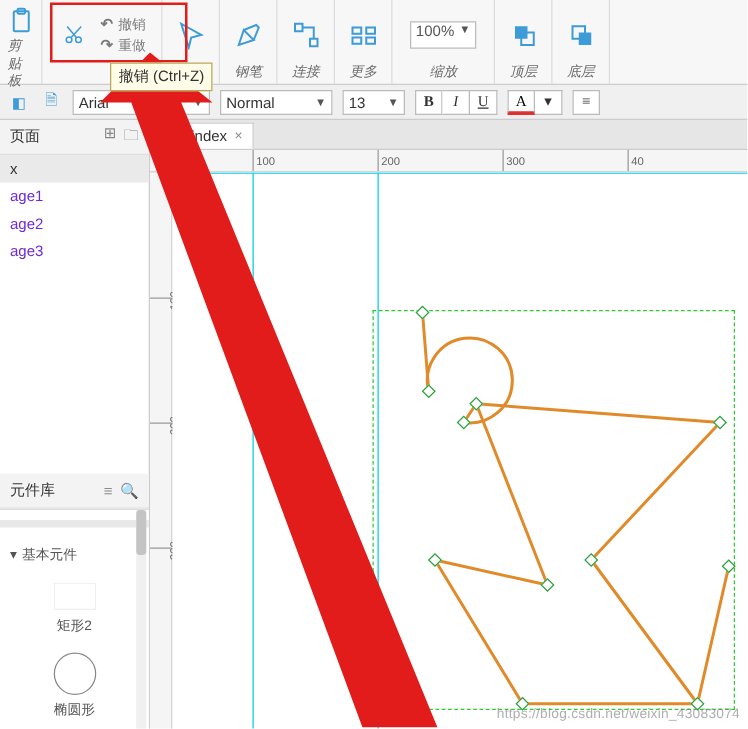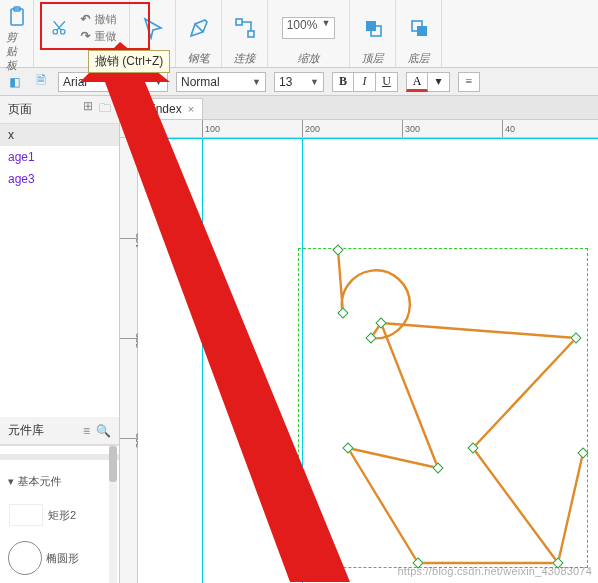--- a/index.html
+++ b/index.html
@@ -44,21 +44,21 @@
   .panel-head .tools { display: flex; gap: 6px; color: #888; font-size: 12px; }
   .page-list { flex: 0 0 auto; }
   .page-list .item { padding: 4px 8px; font-size: 12px; color: #6d28d9; cursor: pointer; }
   .page-list .item.sel { background: #eaeaea; color: #333; }
   .spacer { flex: 1; }
   .lib-body { padding: 8px; display: flex; flex-direction: column; gap: 14px; font-size: 11px; color: #555;
               background: #fff; border-top: 1px solid #ddd; position: relative; }
   .lib-body .track { position: absolute; right: 2px; top: 0; bottom: 0; width: 8px; background: #f0f0f0; }
   .lib-body .thumb { position: absolute; right: 2px; top: 0; width: 8px; height: 36px; background: #c4c4c4; border-radius: 3px; }
   .lib-body .cat { font-size: 11px; color: #555; display: flex; align-items: center; gap: 4px; }
-  .shape-box { display: flex; flex-direction: row; align-items: center; gap: 4px; }
+  .shape-box { display: flex; flex-direction: column; align-items: center; gap: 4px; }
   .shape-box .sq { width: 36px; height: 24px; background: #fff; border: 1px solid #fff; box-shadow: 0 0 0 1px #eee inset; }
   .shape-box .ci { width: 34px; height: 34px; border: 1px solid #888; border-radius: 50%; }
   .lib-divider { height: 6px; background: #e8e8e8; margin: 0 -8px; }
 
   
   .canvas-wrap { flex: 1; display: flex; flex-direction: column; position: relative; }
   .tabstrip { height: 24px; background: #e6e6e6; border-bottom: 1px solid #ccc; display: flex; align-items: flex-end;
               padding-left: 24px; font-size: 12px; }
   .tab { background: #fff; border: 1px solid #ccc; border-bottom: none; padding: 3px 8px; display: flex;
          align-items: center; gap: 6px; max-width: 100px; }
@@ -162,20 +162,33 @@
         <svg viewBox="0 0 24 24">
             <rect x="3" y="3" width="6" height="6"></rect>
             <rect x="15" y="15" width="6" height="6"></rect>
             <path d="M9 6 H18 V15"></path>
           </svg>
       </span>
     </div>
     <span class="glabel">连接</span>
   </div>
 
+  <div class="ribgroup" style="width:46px">
+    <div class="iconwrap">
+      <span class="icon">
+        <svg viewBox="0 0 24 24">
+            <rect x="3" y="6" width="7" height="5"></rect>
+            <rect x="14" y="6" width="7" height="5"></rect>
+            <rect x="3" y="14" width="7" height="5"></rect>
+            <rect x="14" y="14" width="7" height="5"></rect>
+          </svg>
+      </span>
+    </div>
+    <span class="glabel">更多</span>
+  </div>
 
   <div class="ribgroup" style="width:82px">
     <div class="iconwrap">
       <div class="zoom">
         <span>100%</span>
         <span class="chev">▼</span>
       </div>
     </div>
     <span class="glabel">缩放</span>
   </div>
@@ -236,20 +249,21 @@
     <div class="panel-head">
       <span>页面</span>
       <span class="tools">
         <span>⊞</span>
         <span>🗀</span>
       </span>
     </div>
     <div class="page-list">
       <div class="item sel">x</div>
       <div class="item">age1</div>
+      <div class="item">age2</div>
       <div class="item">age3</div>
     </div>
     <div class="spacer"></div>
 
     <div class="panel-head">
       <span>元件库</span>
       <span class="tools">
         <span>≡</span>
         <span>🔍</span>
       </span>

